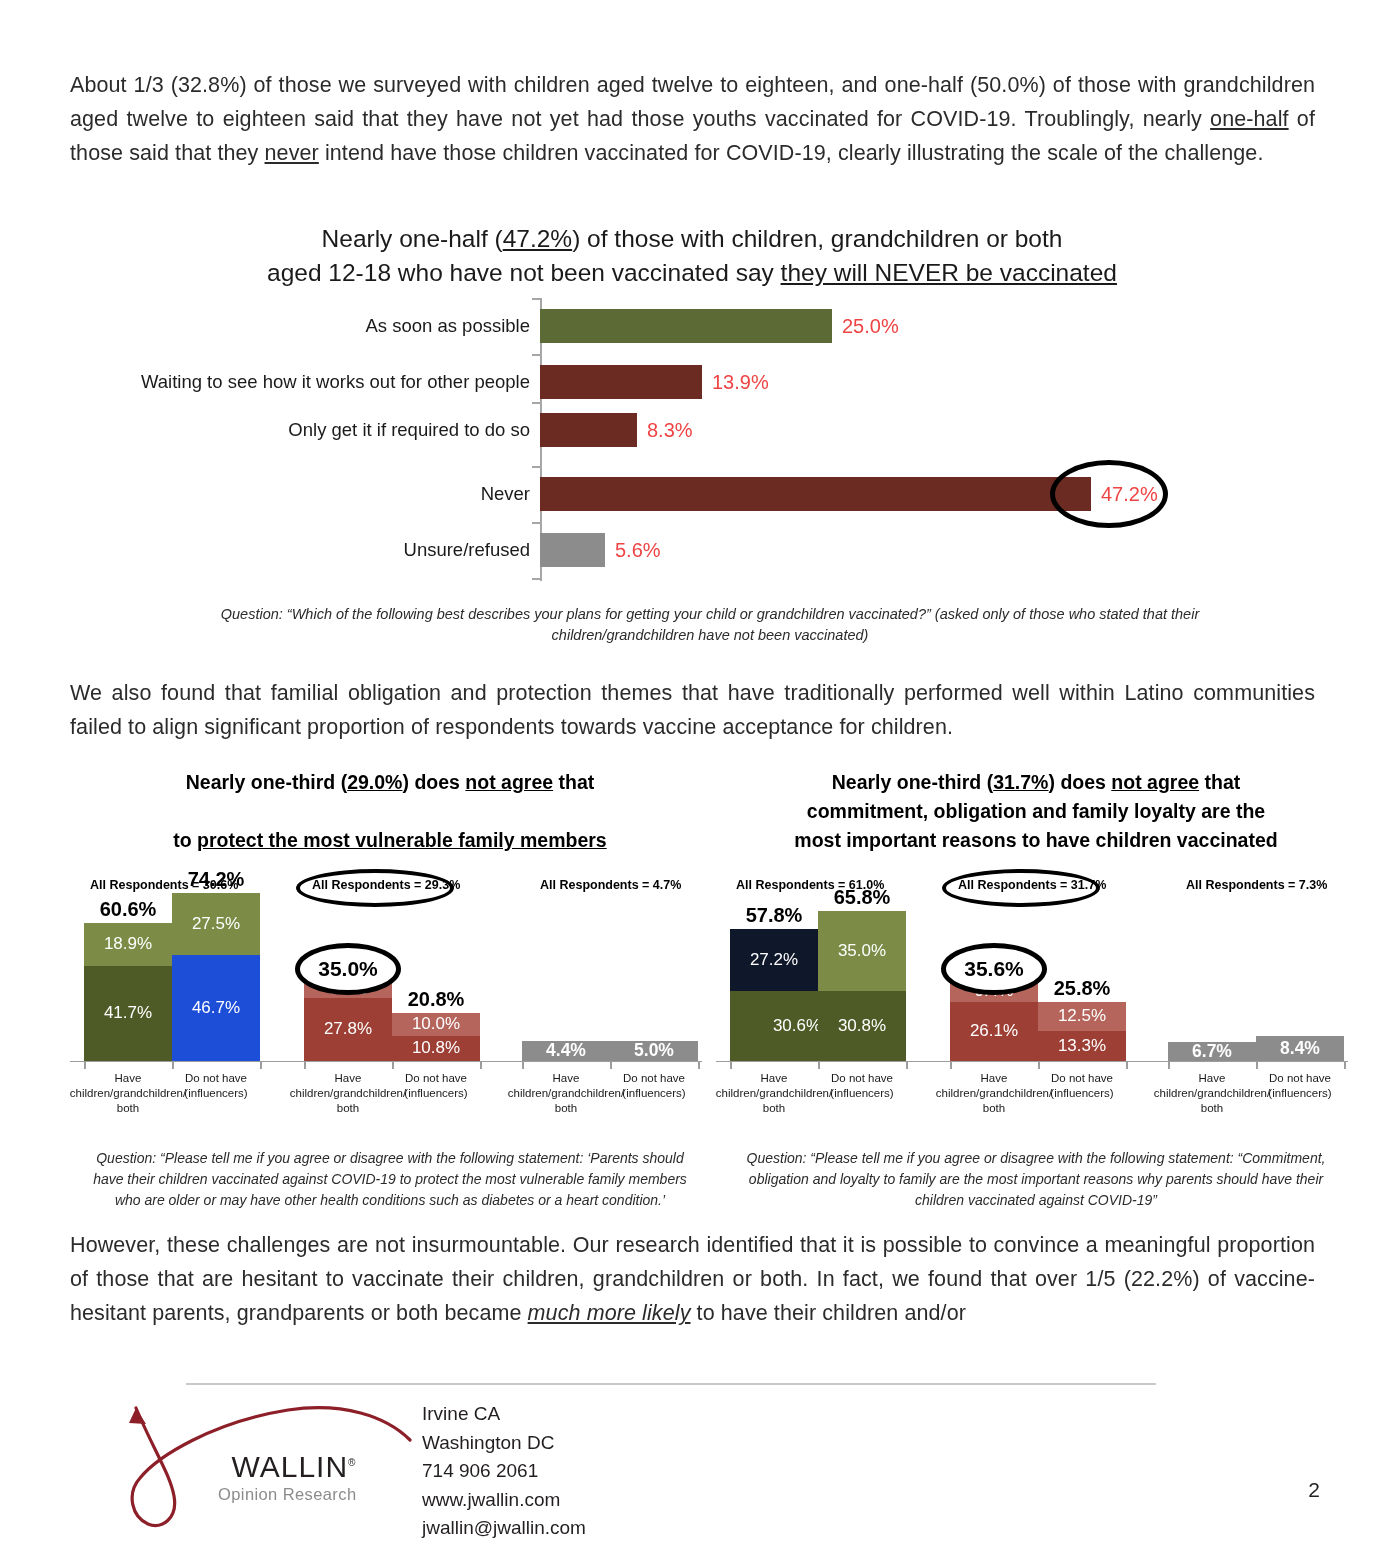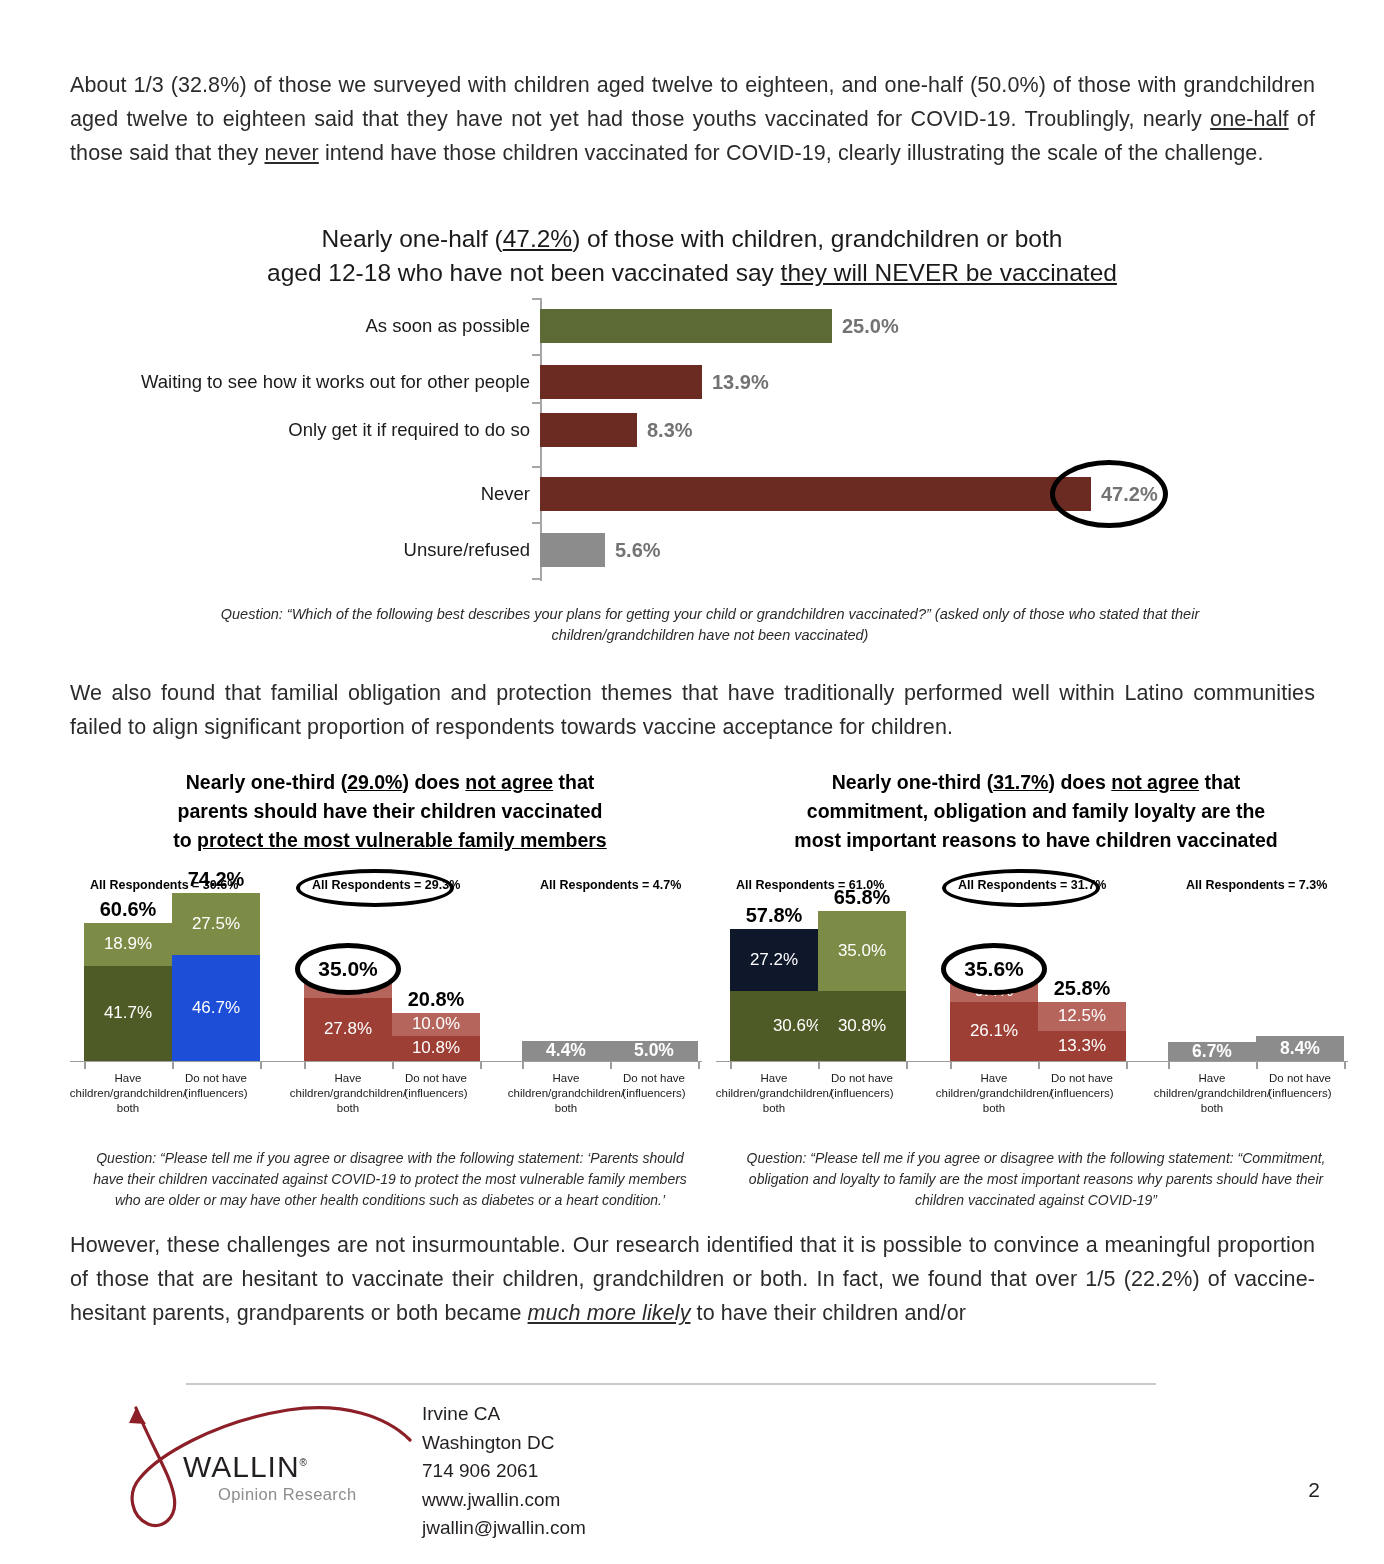--- a/index.html
+++ b/index.html
@@ -41,21 +41,21 @@
   #c1-plot { position: absolute; left: 540px; top: 76px; width: 660px; height: 280px; }
   #c1-axis { position:absolute; left:540px; top:76px; width:2px; height:283px; background:#a6a6a6; }
   .c1-row { position: absolute; left: 0; height: 56px; width: 660px; }
   .c1-label {
     position: absolute; right: 100%; margin-right: 10px; top: 50%; transform: translateY(-50%);
     white-space: nowrap; font-size: 18.5px; color:#1a1a1a; text-align: right;
   }
   .c1-bar { position: absolute; left: 0; top: 50%; transform: translateY(-50%); height: 34px; }
   .c1-val {
     position: absolute; top: 50%; transform: translateY(-50%);
-    font-size: 20px; font-weight: 700; color:#737373; white-space: nowrap; margin-left: 10px;
+    font-size: 20px; font-weight: 400; color:#ef4444; white-space: nowrap; margin-left: 10px;
   }
   .c1-tick { position:absolute; left:-8px; width:8px; height:2px; background:#a6a6a6; }
 
   .ellipse-c1 {
     position:absolute; border: 5px solid #000; border-radius: 50%;
     width: 118px; height: 68px; pointer-events: none;
   }
 
   #c1-note {
     position:absolute; left: 200px; top: 604px; width: 1020px;
@@ -108,21 +108,21 @@
   }
   .bchart-note {
     position:absolute; left: 20px; top: 340px; width: 600px;
     text-align:center; font-style:italic; font-size: 14px; line-height: 21px; color:#2b2b2b;margin-top:40px;
   }
 
   
   #footer-rule { position:absolute; left: 186px; top: 1383px; width: 970px; height: 1.5px; background:#c9c9c9; }
   #logo { position:absolute; left: 118px; top: 1396px; width: 330px; height: 140px; }
   #logo-text { position:absolute; left: 183px; top: 1450px; }
-  #logo-wallin { font-size: 30px; letter-spacing: 1px; color:#231f20; font-weight: 400; }
+  #logo-wallin { font-size: 30px; letter-spacing: 1px; color:#231f20; font-weight: 400; text-align: right; }
   #logo-wallin sup { font-size: 10px; vertical-align: super; }
   #logo-sub { font-size: 16.5px; color:#8c8c8c; letter-spacing: .4px; margin-top: 1px; margin-left: 35px;}
   #contact {
     position:absolute; left: 422px; top: 1400px;
     font-size: 19px; line-height: 28.5px; color:#231f20;
   }
   #pagenum { position:absolute; right: 64px; top: 1478px; font-size: 21px; color:#231f20; }
 </style>
 </head>
 <body>
@@ -180,21 +180,21 @@
 </div>
 
 <div id="c1-note">Question: “Which of the following best describes your plans for getting your child or grandchildren vaccinated?” (asked only of those who stated that their children/grandchildren have not been vaccinated)</div>
 
 <div class="para" id="para-2">We also found that familial obligation and protection themes that have traditionally performed well within Latino communities failed to align significant proportion of respondents towards vaccine acceptance for children.</div>
 
 <div class="bchart" id="chart2">
 
   <div class="bchart-title">
     <span><span>Nearly one-third (</span><u>29.0%</u><span>) does </span><u>not agree</u><span> that</span></span><br>
-    <span>parents should have their children vaccinated</span><br>
+    <br>
     <span><span>to </span><u>protect the most vulnerable family members</u></span>
   </div>
 
   <div class="respline">
     <div class="resp" style="left:20px;top:2px;">All Respondents = 30.6%</div>
     <div class="resp" style="left:242px;top:2px;">All Respondents = 29.3%</div>
     <div class="ellipse-resp" style="left:226px;top:-7px;"></div>
     <div class="resp" style="left:470px;top:2px;">All Respondents = 4.7%</div>
   </div>
 

